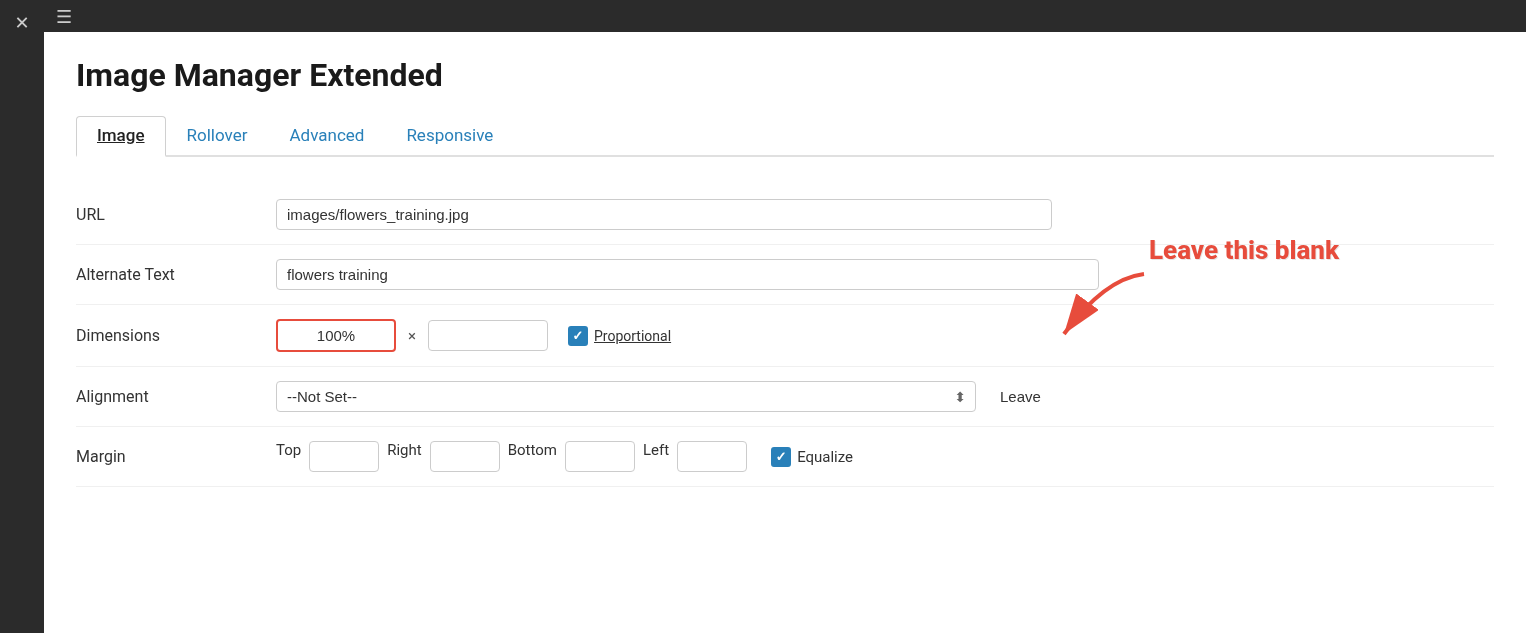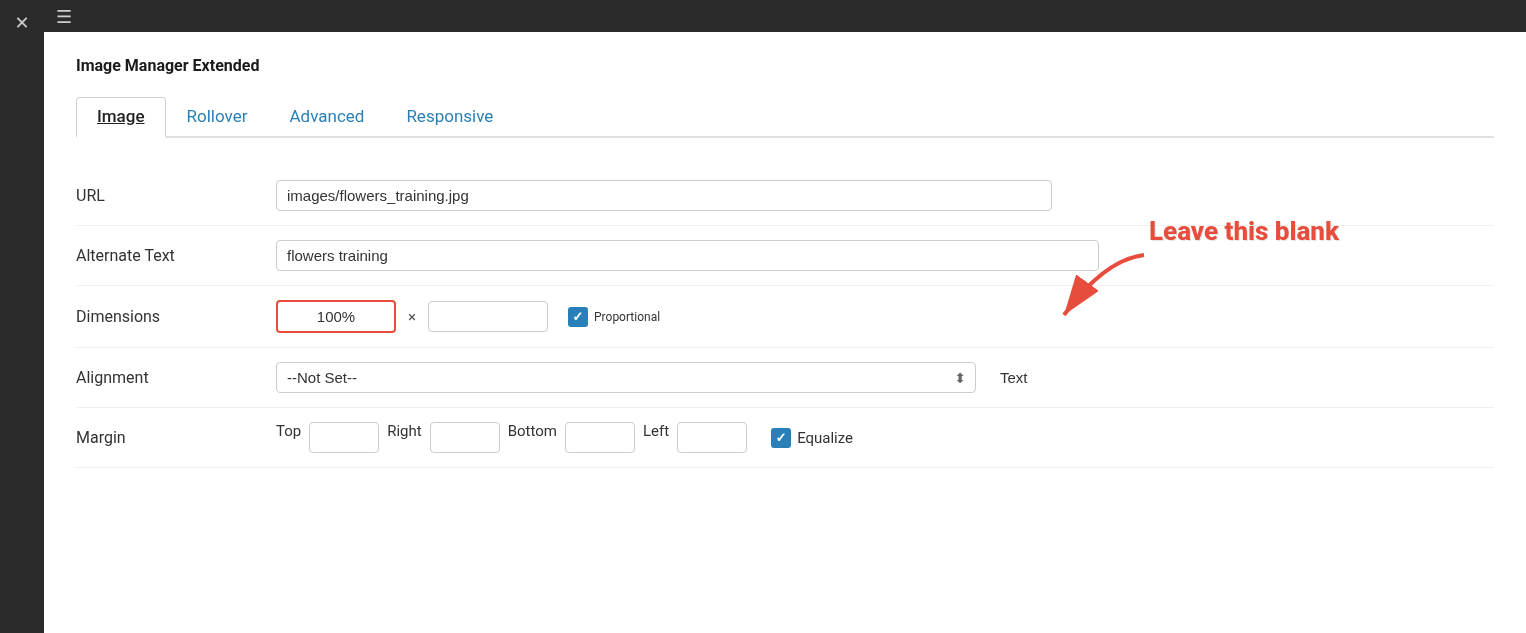--- a/index.html
+++ b/index.html
@@ -61,21 +61,21 @@
     .top-bar-icon {
       color: #ccc;
       font-size: 18px;
     }
     
     .dialog-content {
       padding: 24px 32px 24px 32px;
       flex: 1;
     }
     .dialog-title {
-      font-size: 16px;
+      font-size: 32px;
       font-weight: 700;
       color: #1a1a1a;
       margin-bottom: 20px;
     }
     
     .tabs {
       display: flex;
       border-bottom: 2px solid #e0e0e0;
       margin-bottom: 28px;
       gap: 0;
@@ -176,22 +176,23 @@
       justify-content: center;
       cursor: pointer;
       flex-shrink: 0;
     }
     .custom-checkbox .checkmark {
       color: #fff;
       font-size: 13px;
       font-weight: 700;
     }
     .checkbox-label {
-      font-size: 12px;
-      color: #333;
+      font-size: 14px;
+      color: #333;
+      text-decoration: underline;
     }
     
     .alignment-select {
       width: 700px;
       border: 1px solid #ccc;
       border-radius: 4px;
       padding: 6px 10px;
       font-size: 15px;
       color: #333;
       background: #fff;
@@ -344,21 +345,21 @@
         <div class="form-control">
           <div class="select-wrapper">
             <select class="alignment-select">
               <option>--Not Set--</option>
               <option>Left</option>
               <option>Right</option>
               <option>Center</option>
             </select>
             <span class="arrow">⬍</span>
           </div>
-          <button class="clear-btn">Text</button>
+          <button class="clear-btn">Leave</button>
         </div>
       </div>
 
       <div class="form-row">
         <div class="form-label">Margin</div>
         <div class="form-control">
           <div class="margin-group">
             <span class="margin-label-item">Top</span>
             <input type="text" class="text-input margin-input" value="" style="">
 

